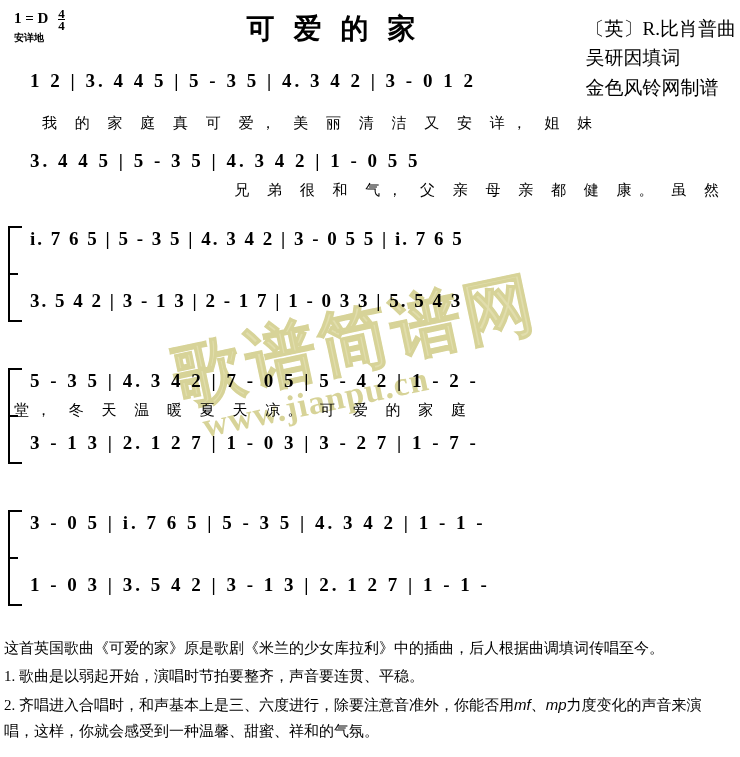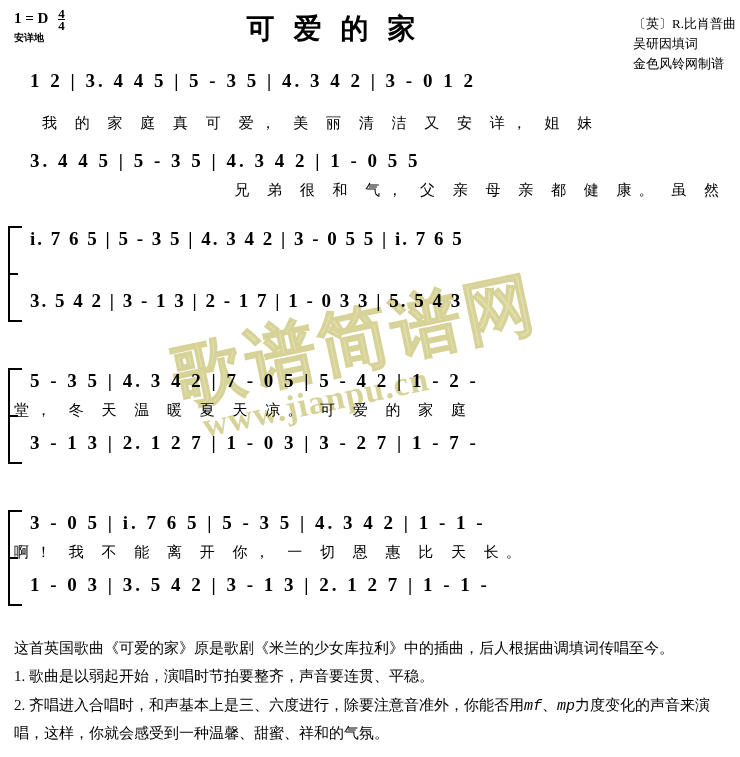--- a/index.html
+++ b/index.html
@@ -16,21 +16,21 @@
   
   .hdr-left{position:absolute;left:14px;top:8px;font-size:15px;font-weight:bold;font-family:"Liberation Serif",serif;}
   .hdr-left .keynum{font-size:15px;}
   .timesig{display:inline-block;vertical-align:middle;text-align:center;line-height:0.85;font-size:13px;margin-left:6px;font-weight:bold;}
   .timesig .num{display:block;}
   .timesig .den{display:block;border-top:1px solid #000;}
   .hdr-mood{position:absolute;left:14px;top:31px;font-size:10px;font-weight:bold;}
 
   .title{position:absolute;left:0;top:10px;width:668px;text-align:center;font-size:28px;font-weight:bold;letter-spacing:6px;}
 
-  .credits{position:absolute;right:16px;top:14px;text-align:left;font-size:13px;line-height:1.55;}
+  .credits{position:absolute;right:16px;top:14px;text-align:left;font-size:19px;line-height:1.55;}
   .credits div{white-space:nowrap;}
 
   
   .wm{
     position:absolute;left:176px;top:288px;
     width:420px;height:150px;
     transform:rotate(-12deg);
     pointer-events:none;
     opacity:.55;
   }
@@ -65,24 +65,24 @@
     border:2px solid #000;
     border-right:none;
     width:12px;
   }
   .brace:after{
     content:"";position:absolute;left:-2px;top:50%;margin-top:-1px;
     width:10px;height:2px;background:#000;
   }
 
   
-  .footer{position:absolute;left:14px;top:635px;width:712px;font-size:15px;line-height:1.75;}
+  .footer{position:absolute;left:4px;top:635px;width:712px;font-size:15px;line-height:1.75;}
   .footer p{margin:0 0 2px 0;text-indent:0;}
   .indent{text-indent:2em;}
-  .it{font-style:italic;font-family:Liberation Mono, monospace;}
+  .it{font-style:italic;font-family:Liberation Sans, sans-serif;}
 </style>
 </head>
 <body>
 
 <div class="page">
 
   <div class="hdr-left">
     <span class="keynum">1 = D</span>
     <span class="timesig">
       <span class="num">4</span>
@@ -114,21 +114,20 @@
   <div class="noteline" style="top:228px;letter-spacing:2px;">i. 7 6 5 | 5 - 3 5 | 4. 3 4 2 | 3 - 0 5 5 | i. 7 6 5</div>
   <div class="noteline" style="top:290px;letter-spacing:2px;">3. 5 4 2 | 3 - 1 3 | 2 - 1 7 | 1 - 0 3 3 | 5. 5 4 3</div>
 
   <div class="brace" style="left:8px;top:368px;height:92px;"></div>
   <div class="noteline" style="top:370px;letter-spacing:3px;">5 - 3 5 | 4. 3 4 2 | 7 - 0 5 | 5 - 4 2 | 1 - 2 -</div>
   <div class="lyricline" style="top:401px;letter-spacing:7px;">堂， 冬 天 温 暖 夏 天 凉。 可 爱 的 家 庭</div>
   <div class="noteline" style="top:432px;letter-spacing:3px;">3 - 1 3 | 2. 1 2 7 | 1 - 0 3 | 3 - 2 7 | 1 - 7 -</div>
 
   <div class="brace" style="left:8px;top:510px;height:92px;"></div>
   <div class="noteline" style="top:512px;letter-spacing:3px;">3 - 0 5 | i. 7 6 5 | 5 - 3 5 | 4. 3 4 2 | 1 - 1 -</div>
-  <div class="lyricline" style="top:543px;letter-spacing:7px;">啊！ 我 不 能 离 开 你， 一 切 恩 惠 比 天 长。</div>
   <div class="noteline" style="top:574px;letter-spacing:3px;">1 - 0 3 | 3. 5 4 2 | 3 - 1 3 | 2. 1 2 7 | 1 - 1 -</div>
 
   <div class="footer">
     <p class="indent">这首英国歌曲《可爱的家》原是歌剧《米兰的少女库拉利》中的插曲，后人根据曲调填词传唱至今。</p>
     <p class="indent">1. 歌曲是以弱起开始，演唱时节拍要整齐，声音要连贯、平稳。</p>
     <p class="indent"><span>2. 齐唱进入合唱时，和声基本上是三、六度进行，除要注意音准外，你能否用</span><span class="it">mf</span><span>、</span><span class="it">mp</span><span>力度变化的声音来演唱，这样，你就会感受到一种温馨、甜蜜、祥和的气氛。</span></p>
   </div>
 
 </div>
 

